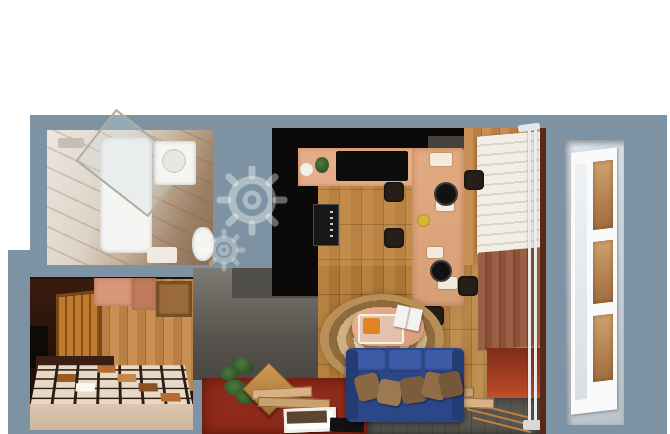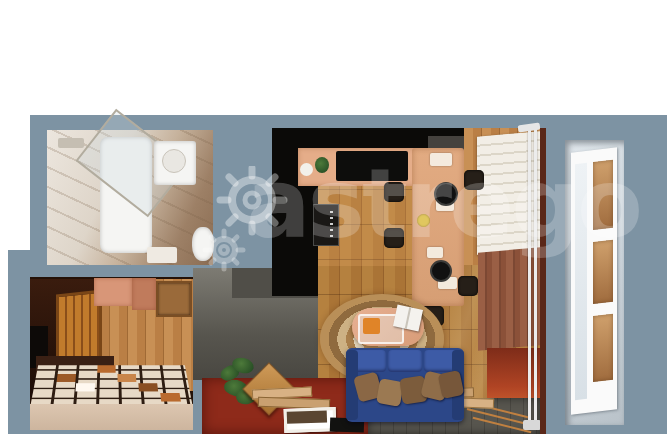--- a/index.html
+++ b/index.html
@@ -213,15 +213,14 @@
       <line x1="38" y1="84" x2="43" y2="84" stroke-width="5"></line>
       <line x1="34" y1="94" x2="37" y2="97" stroke-width="5"></line>
       <line x1="24" y1="98" x2="24" y2="103" stroke-width="5"></line>
       <line x1="14" y1="94" x2="11" y2="97" stroke-width="5"></line>
       <line x1="10" y1="84" x2="5" y2="84" stroke-width="5"></line>
       <line x1="14" y1="74" x2="11" y2="71" stroke-width="5"></line>
       <line x1="24" y1="70" x2="24" y2="65" stroke-width="5"></line>
       <line x1="34" y1="74" x2="37" y2="71" stroke-width="5"></line>
     </g>
   </svg>
-  <div class="ab wm-text" style="left:246px;top:156px;">astrego</div>
 
 </div>
 
 </body></html>

